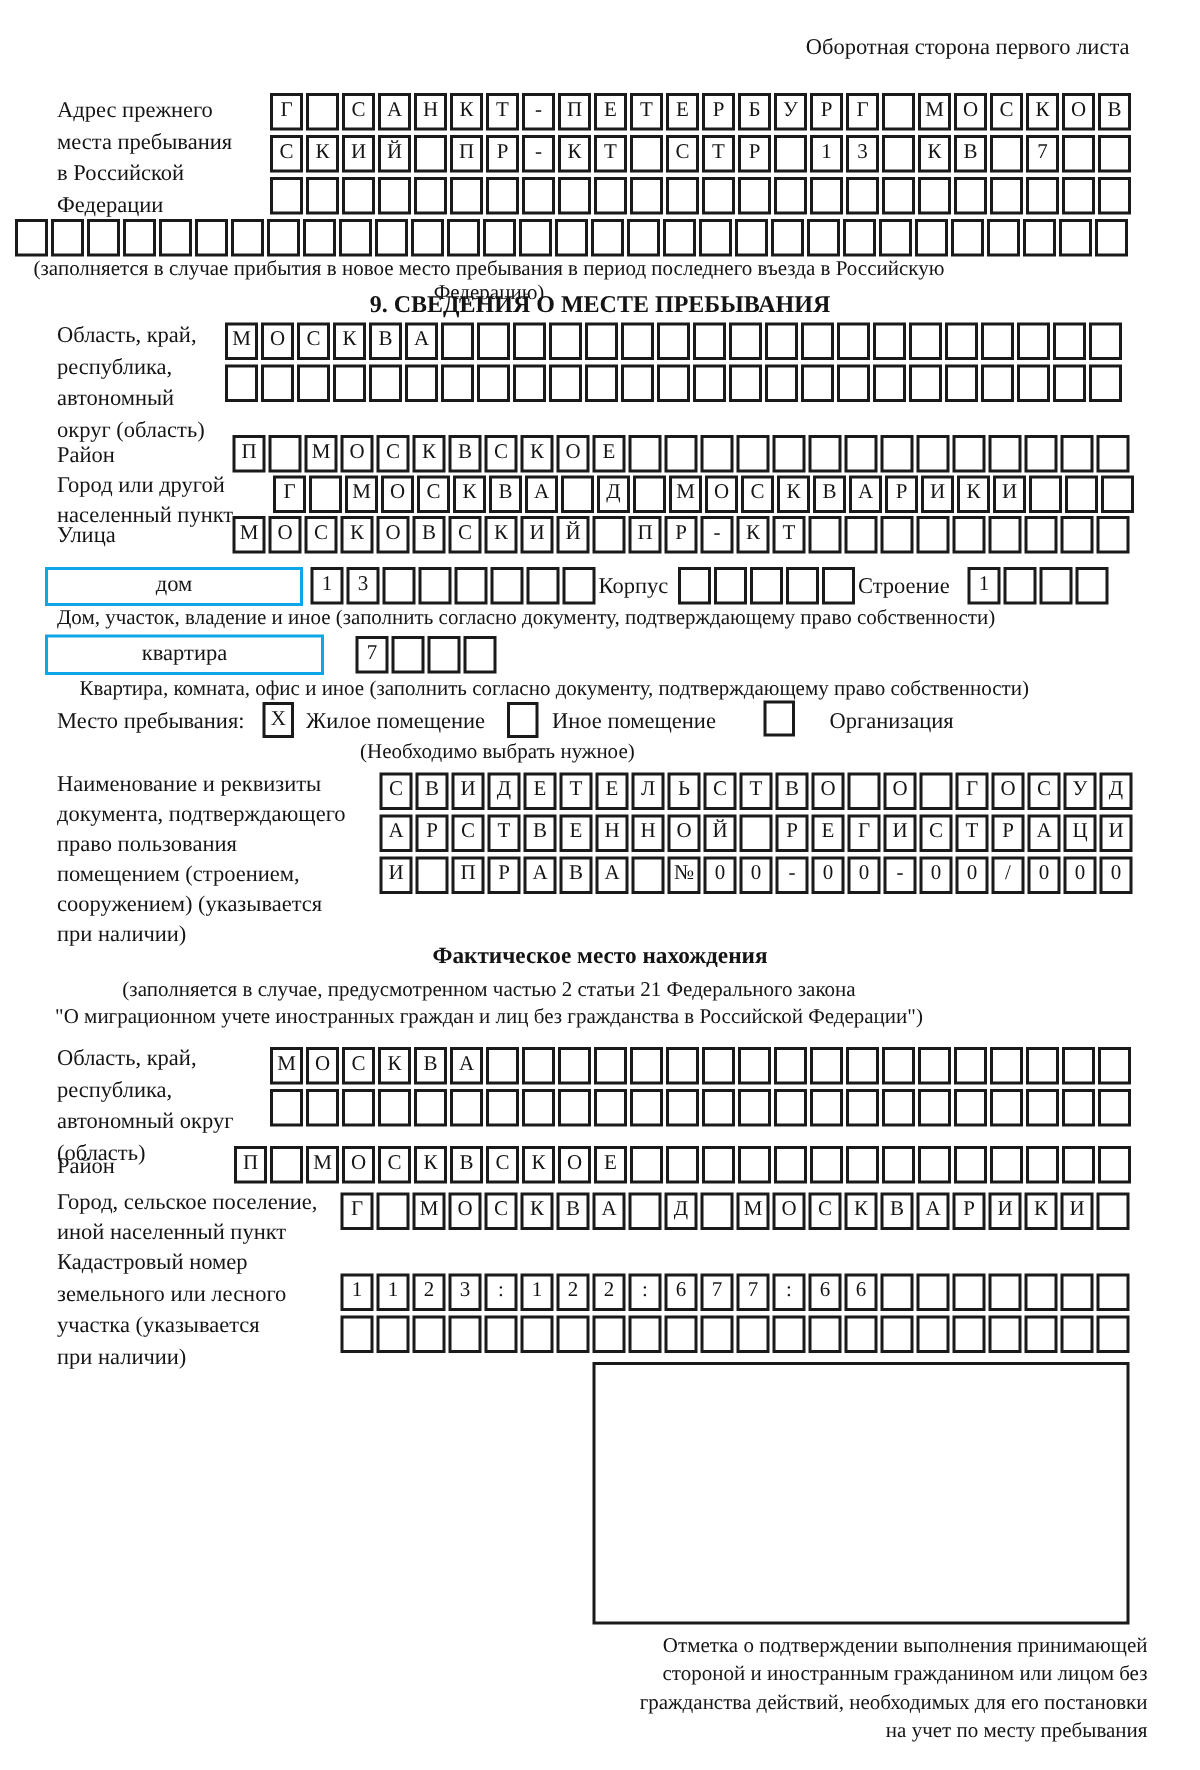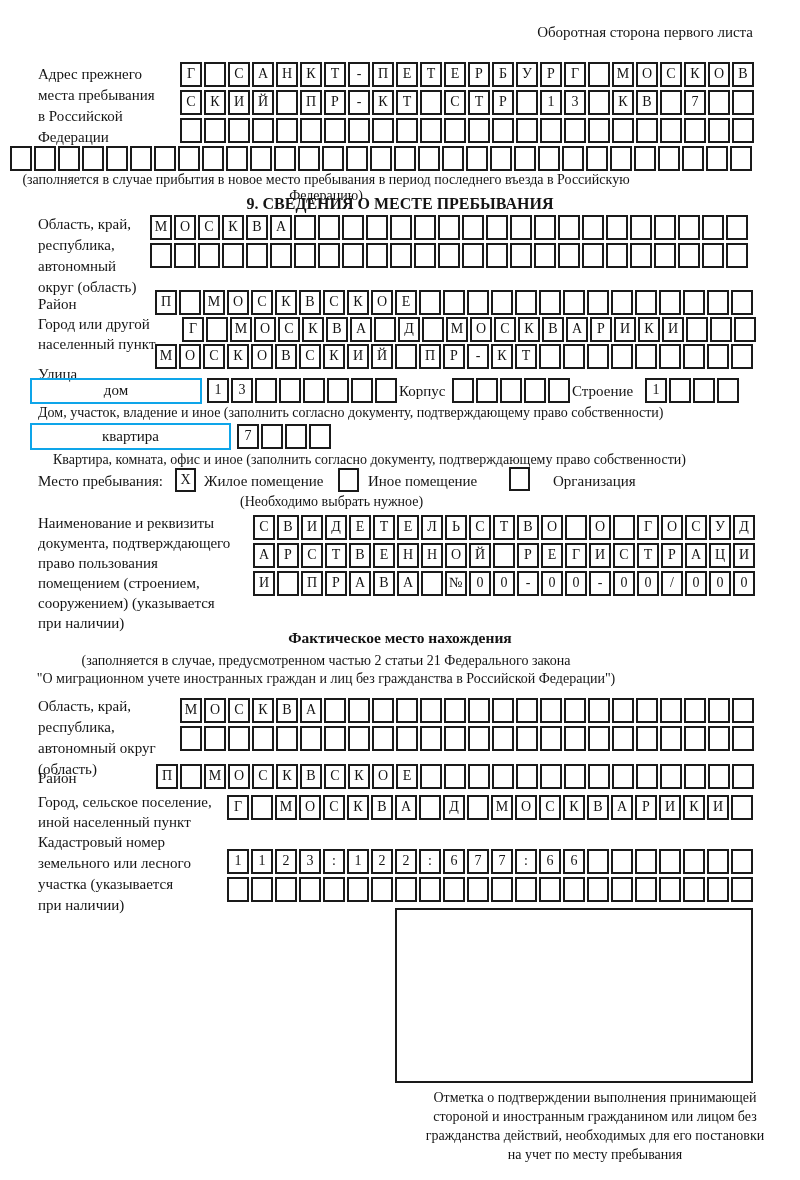--- a/index.html
+++ b/index.html
@@ -21,21 +21,21 @@
   }
   .checkbox{
     position:absolute;box-sizing:border-box;width:21px;height:24px;
     border:2px solid #1a1a1a;font-size:14px;line-height:19px;text-align:center;
   }
   .widebox{
     position:absolute;box-sizing:border-box;border:2px solid #0ea5e9;height:26px;
     text-align:center;font-size:15px;line-height:21px;
   }
   .stampbox{position:absolute;left:395px;top:908px;width:358px;height:175px;border:2px solid #1a1a1a;box-sizing:border-box;}
-  .stampnote{position:absolute;left:405px;top:1088px;width:380px;text-align:center;font-size:14px;line-height:19px;white-space:pre-line;}
+  .stampnote{position:absolute;left:385px;top:1088px;width:380px;text-align:right;font-size:14px;line-height:19px;white-space:pre-line;}
 </style>
 </head>
 <body>
 
 <div id="page">
 
   <div class="corner">Оборотная сторона первого листа</div>
 
   <div class="lbl" style="left:38px;top:64px;">Адрес прежнего
 места пребывания
@@ -266,21 +266,21 @@
       <span class="cell">А</span>
       <span class="cell">Р</span>
       <span class="cell">И</span>
       <span class="cell">К</span>
       <span class="cell">И</span>
       <span class="cell"></span>
       <span class="cell"></span>
       <span class="cell"></span>
     </div>
 
-  <div class="lbl" style="left:38px;top:347px;margin-top:17px;">Улица</div>
+  <div class="lbl" style="left:38px;top:347px;">Улица</div>
   <div class="cellrow" style="left:155px;top:344px;">
       <span class="cell">М</span>
       <span class="cell">О</span>
       <span class="cell">С</span>
       <span class="cell">К</span>
       <span class="cell">О</span>
       <span class="cell">В</span>
       <span class="cell">С</span>
       <span class="cell">К</span>
       <span class="cell">И</span>
@@ -323,21 +323,21 @@
     </div>
   <div class="lbl" style="left:572px;top:381px;">Строение</div>
   <div class="cellrow" style="left:645px;top:378px;">
       <span class="cell">1</span>
       <span class="cell"></span>
       <span class="cell"></span>
       <span class="cell"></span>
     </div>
   <div class="note" style="left:38px;top:405px;">Дом, участок, владение и иное (заполнить согласно документу, подтверждающему право собственности)</div>
 
-  <div class="widebox" style="left:30px;top:423px;width:201px;height:27px;line-height:23px;">квартира</div>
+  <div class="widebox" style="left:30px;top:423px;width:186px;height:27px;line-height:23px;">квартира</div>
   <div class="cellrow" style="left:237px;top:424px;">
       <span class="cell">7</span>
       <span class="cell"></span>
       <span class="cell"></span>
       <span class="cell"></span>
     </div>
   <div class="note" style="left:38px;top:452px;margin-left:15px;">Квартира, комната, офис и иное (заполнить согласно документу, подтверждающему право собственности)</div>
 
   <div class="lbl" style="left:38px;top:471px;">Место пребывания:</div>
   <div class="checkbox" style="left:175px;top:468px;">X</div>

